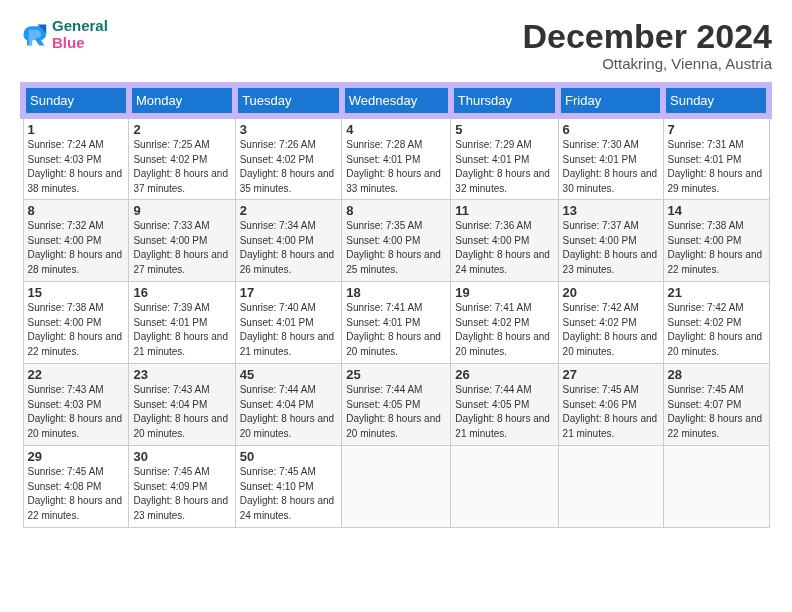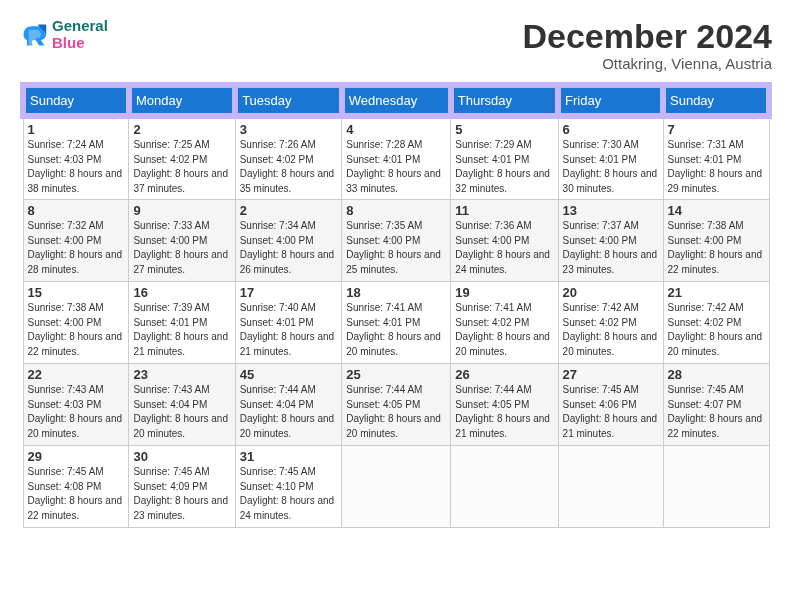--- a/index.html
+++ b/index.html
@@ -190,21 +190,21 @@
           <td><span class="day-num">27</span>
 <span class="day-info">Sunrise: 7:45 AM<br>Sunset: 4:06 PM<br>Daylight: 8 hours and 21 minutes.</span></td>
           <td><span class="day-num">28</span>
 <span class="day-info">Sunrise: 7:45 AM<br>Sunset: 4:07 PM<br>Daylight: 8 hours and 22 minutes.</span></td>
         </tr>
         <tr>
           <td><span class="day-num">29</span>
 <span class="day-info">Sunrise: 7:45 AM<br>Sunset: 4:08 PM<br>Daylight: 8 hours and 22 minutes.</span></td>
           <td><span class="day-num">30</span>
 <span class="day-info">Sunrise: 7:45 AM<br>Sunset: 4:09 PM<br>Daylight: 8 hours and 23 minutes.</span></td>
-          <td><span class="day-num">31</span>
+          <td><span class="day-num">50</span>
 <span class="day-info">Sunrise: 7:45 AM<br>Sunset: 4:10 PM<br>Daylight: 8 hours and 24 minutes.</span></td>
           <td class="empty"></td>
           <td class="empty"></td>
           <td class="empty"></td>
           <td class="empty"></td>
         </tr>
       </tbody>
   </table>
 </div>
 

